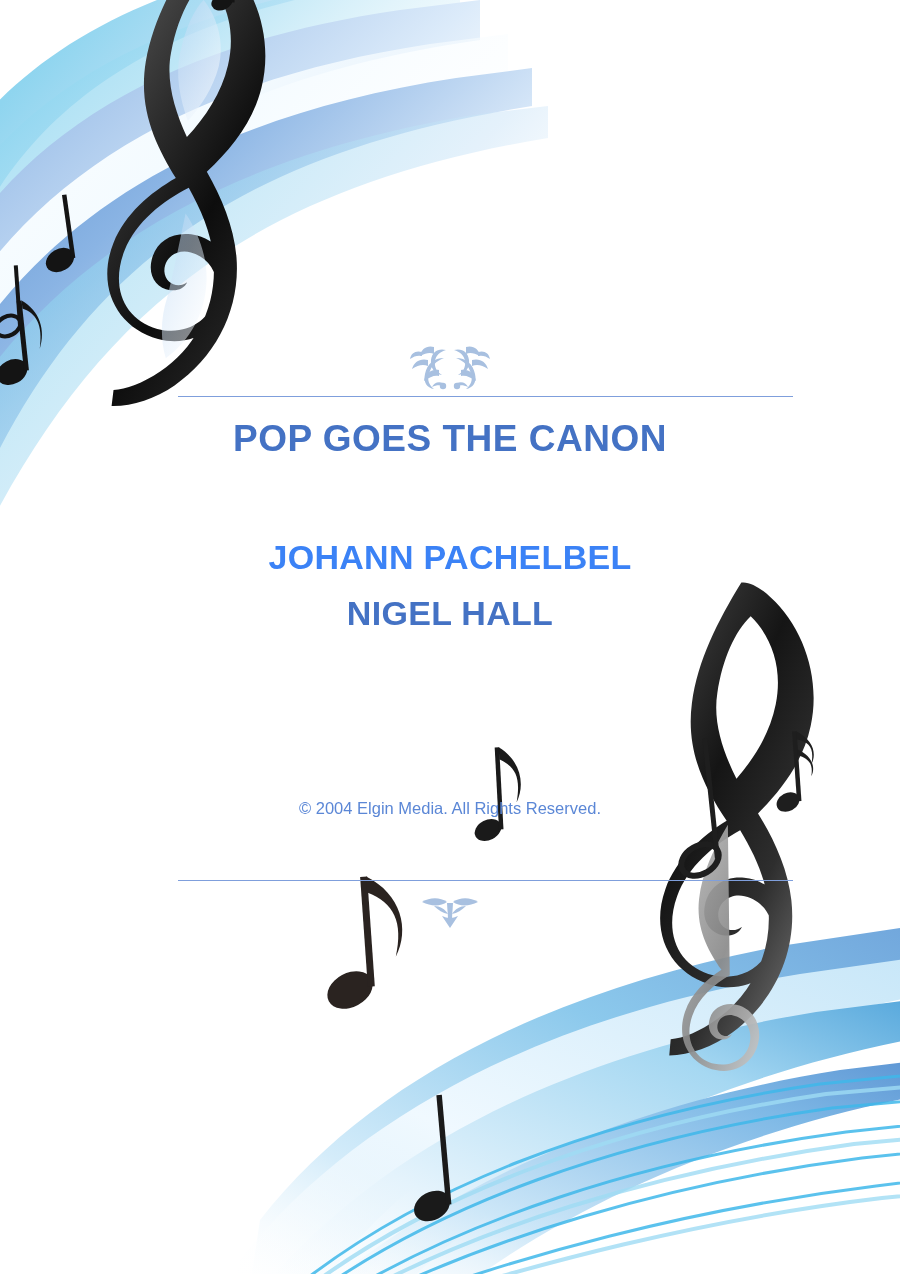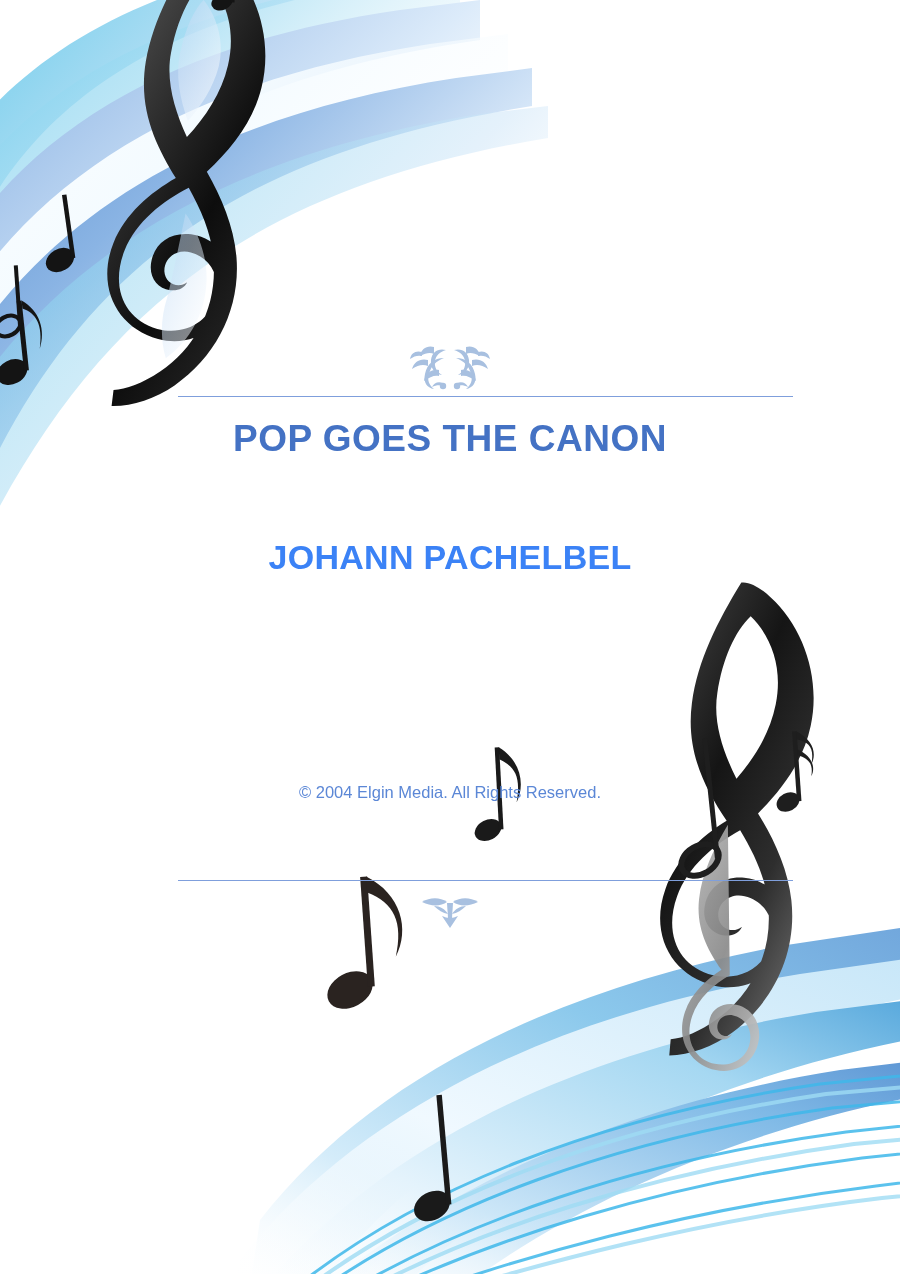--- a/index.html
+++ b/index.html
@@ -124,21 +124,21 @@
     width: 700px;
     top: 780px;
     text-align: center;
   }
   .legal-line {
     font-family: "Liberation Sans", sans-serif;
     font-size: 16.5px;
     font-weight: normal;
     color: #5b87d6;
     line-height: 1.55;
-    margin: 0;
+    margin: 16px;
     white-space: nowrap;
   }
 </style>
 </head>
 <body>
 
 <div class="page">
 
   <div class="art-layer">
     <svg class="art-svg" style="left:-40px; top:-60px;" width="660" height="620" viewBox="0 0 660 620">
@@ -462,20 +462,21 @@
     </div>
 
     <div class="rule rule-top"></div>
 
     <div class="title-block">
       <h1 class="main-title">POP GOES THE CANON</h1>
     </div>
 
     <div class="credits">
       <p class="composer">JOHANN PACHELBEL</p>
+      <p class="arranger">NIGEL HALL</p>
     </div>
 
     <div class="legal">
       <p class="legal-line">© 2004 Elgin Media. All Rights Reserved.</p>
     </div>
 
     <div class="rule rule-bottom"></div>
 
     <div class="ornament-bottom">
       <svg width="60" height="40" viewBox="0 0 60 40">

